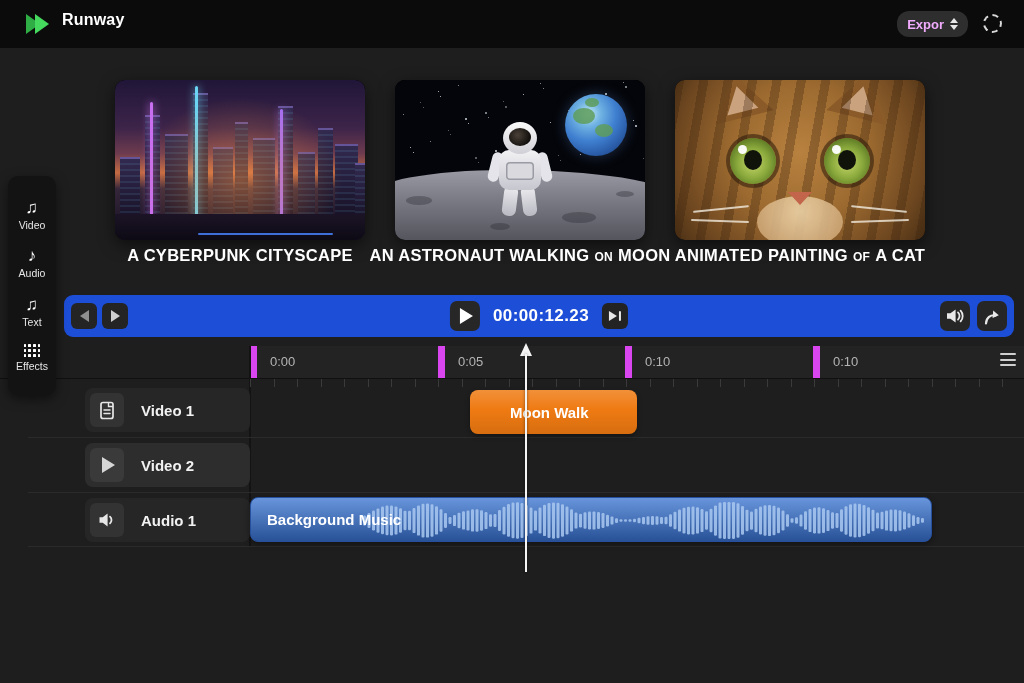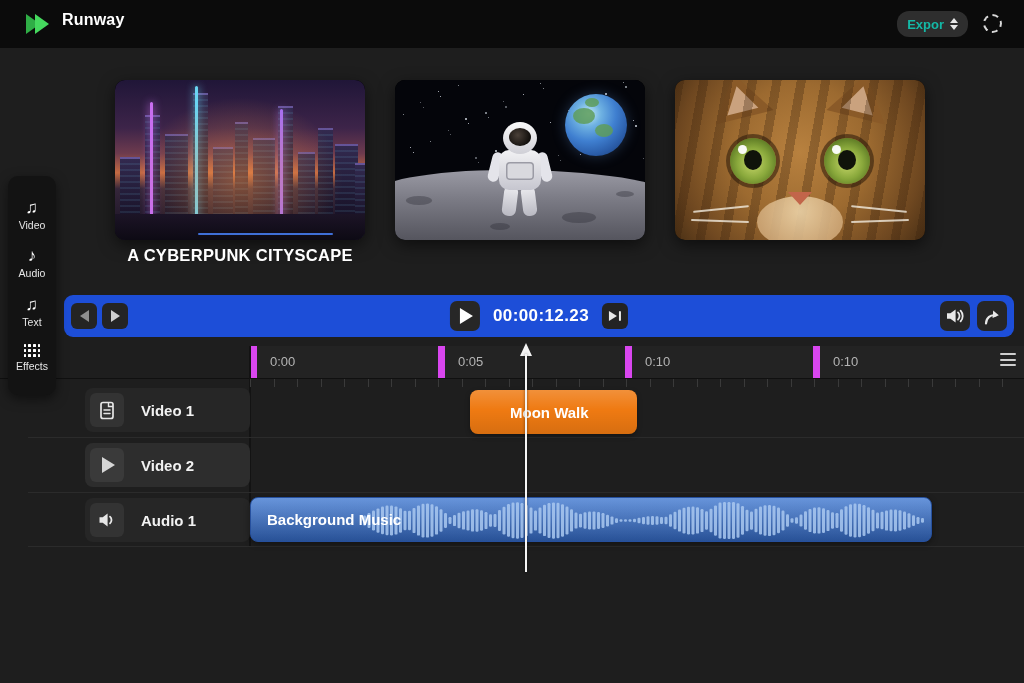--- a/index.html
+++ b/index.html
@@ -9,21 +9,21 @@
 
   
   .topbar { position:absolute; left:0; top:0; width:1024px; height:48px; background:#0b0b0b; }
   .logo { position:absolute; left:26px; top:14px; width:30px; height:20px; }
   .logo .t1,.logo .t2 { position:absolute; top:0; width:0; height:0;
     border-top:10px solid transparent; border-bottom:10px solid transparent; }
   .logo .t1 { left:0;  border-left:14px solid #2fae46; }
   .logo .t2 { left:9px; border-left:14px solid #45d95e; }
   .app-title { position:absolute; left:62px; top:11px; color:#fff; font-size:16px; font-weight:800; letter-spacing:.2px; }
   .export-btn { position:absolute; right:56px; top:11px; height:26px; padding:8px 10px; background:#2e2e2e;
-    border-radius:12px; display:flex; align-items:center; gap:6px; color:#14b8a6; font-size:13px; font-weight:700; }
+    border-radius:12px; display:flex; align-items:center; gap:6px; color:#f0abfc; font-size:13px; font-weight:700; }
   .sort-icon { display:flex; flex-direction:column; gap:2px; }
   .sort-icon i { width:0; height:0; border-left:4px solid transparent; border-right:4px solid transparent; display:block; }
   .sort-icon .up { border-bottom:5px solid #e8e8e8; }
   .sort-icon .dn { border-top:5px solid #e8e8e8; }
   .settings-btn { position:absolute; right:22px; top:14px; width:19px; height:19px;
     border:2.6px dashed #d8d8d8; border-radius:50%; }
 
   
   .thumb { position:absolute; top:80px; width:250px; height:160px; border-radius:10px; overflow:hidden;
     background:#000; box-shadow:0 5px 16px rgba(0,0,0,.55), inset 0 0 0 1px rgba(0,0,0,.6); }
@@ -319,20 +319,30 @@
     <div class="cat-nose"></div>
     <div class="whisker" style="left:18px;top:128px;width:56px;transform:rotate(-6deg)"></div>
     <div class="whisker" style="left:16px;top:140px;width:58px;transform:rotate(2deg)"></div>
     <div class="whisker" style="right:18px;top:128px;width:56px;transform:rotate(6deg)"></div>
     <div class="whisker" style="right:16px;top:140px;width:58px;transform:rotate(-2deg)"></div>
   </div>
 
   <div class="caption one">
     <span class="cap-pre">A CYBERPUNK CITYSCAPE</span>
 
+  </div>
+  <div class="caption two">
+    <span class="cap-pre">AN ASTRONAUT WALKING</span>
+    <span class="cap-small">ON</span>
+    <span class="cap-post">MOON</span>
+  </div>
+  <div class="caption three">
+    <span class="cap-pre">ANIMATED PAINTING</span>
+    <span class="cap-small">OF</span>
+    <span class="cap-post">A CAT</span>
   </div>
 
   <div class="toolbar">
     <div class="tool">
       <span class="glyph">♫</span>
       <span class="tlabel">Video</span>
     </div>
     <div class="tool">
       <span class="glyph">♪</span>
       <span class="tlabel">Audio</span>

